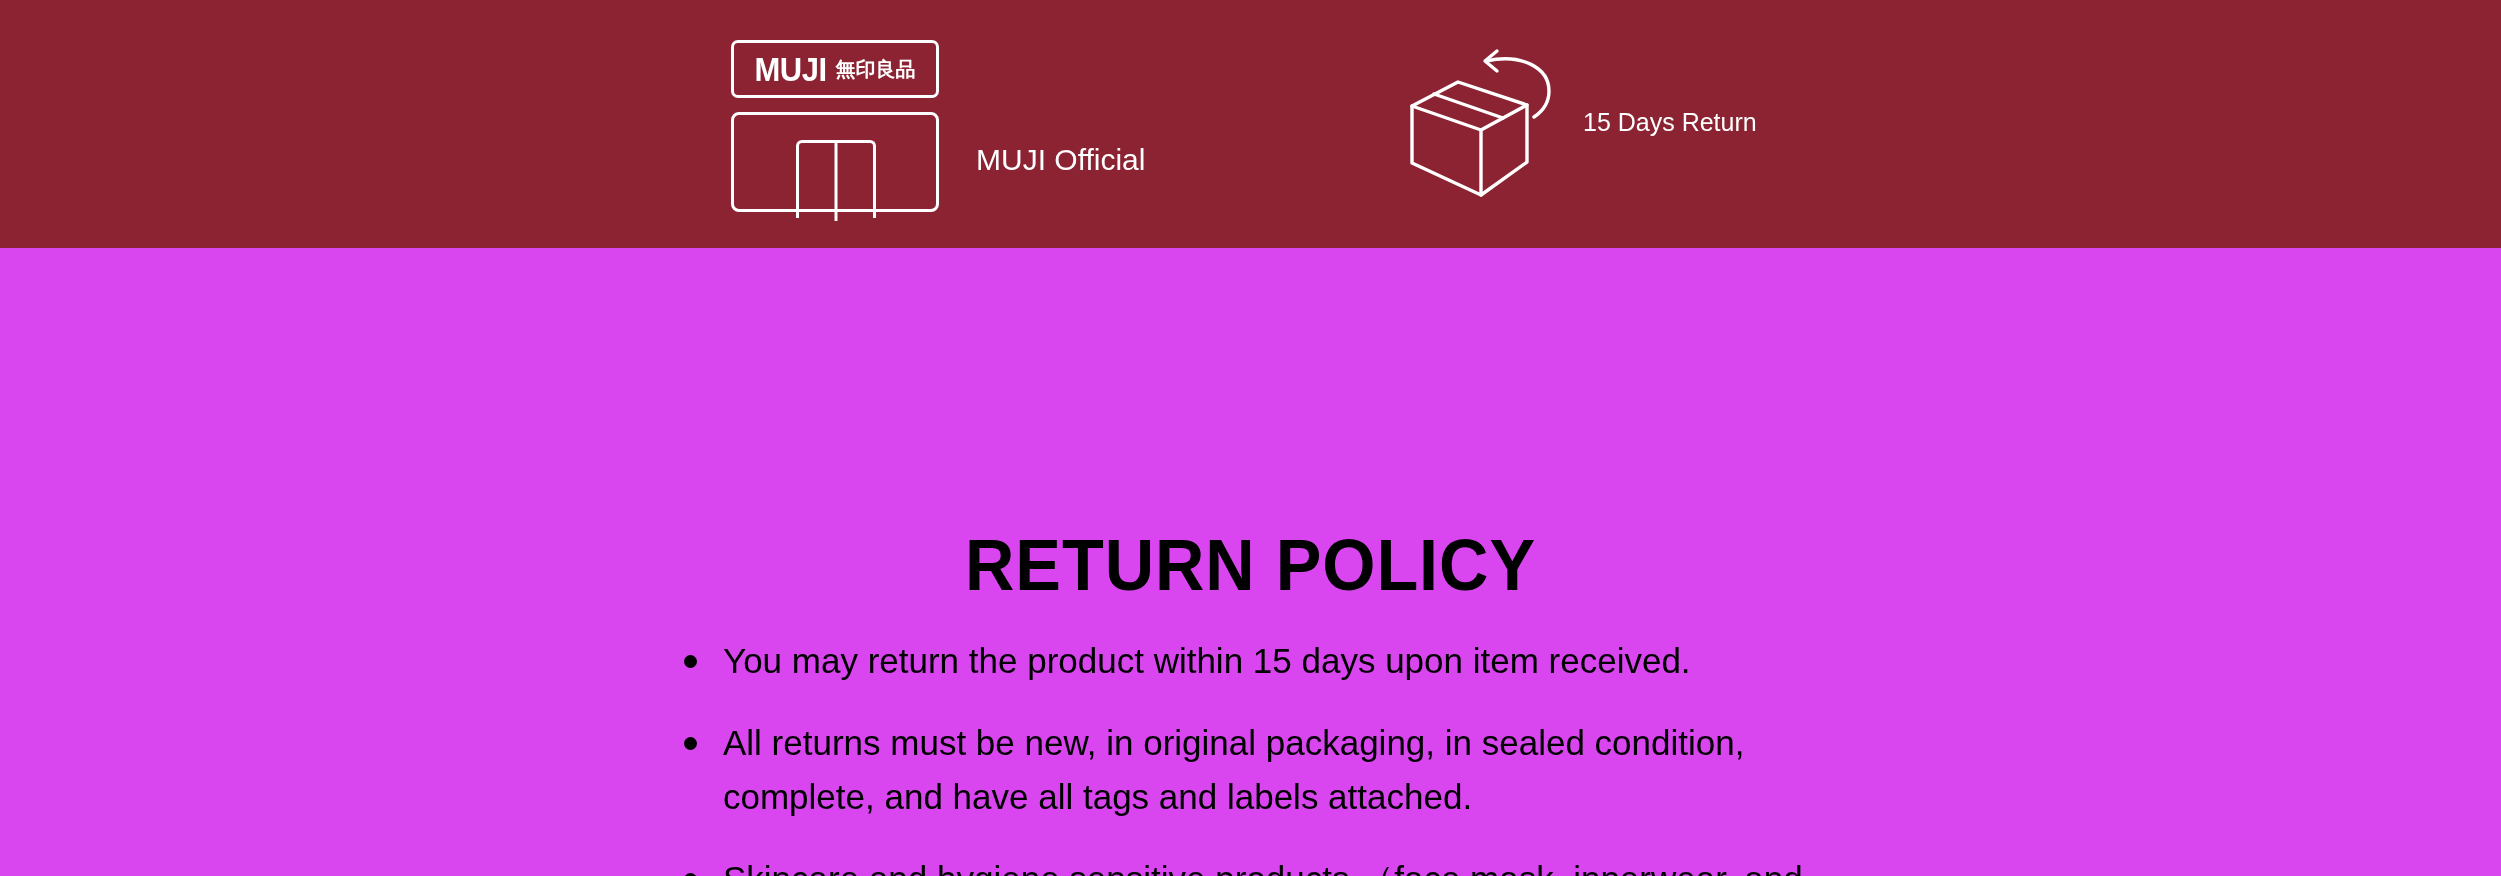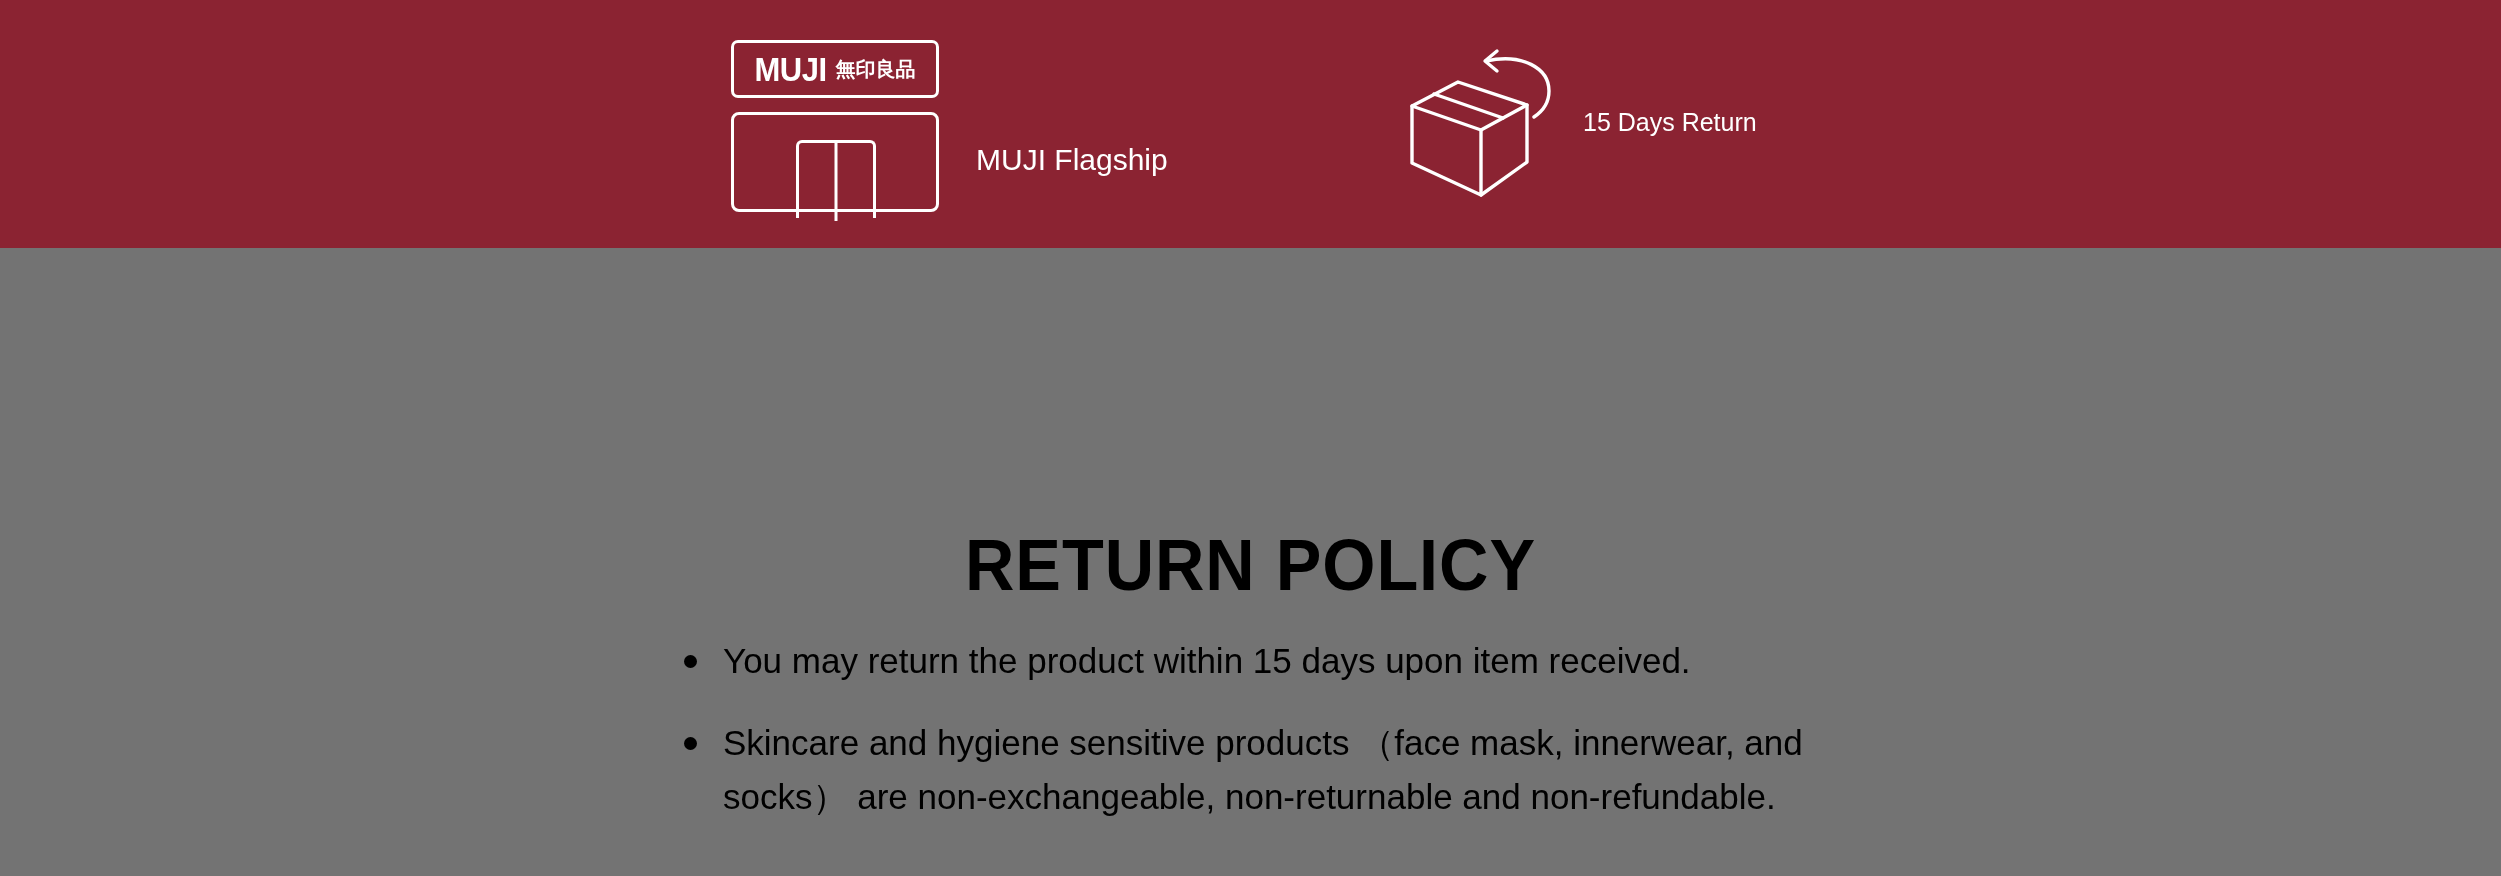--- a/index.html
+++ b/index.html
@@ -136,21 +136,21 @@
     line-height: 36px;
     font-family: "Liberation Sans", sans-serif;
     white-space: nowrap;
   }
 
   
   #content {
     position: relative;
     width: 2501px;
     height: 628px;
-    background: #737373;
+    background: #d946ef;
   }
 
   #policy-title {
     position: absolute;
     left: 0;
     top: 277px;
     width: 2501px;
     text-align: center;
     font-family: "Liberation Sans", sans-serif;
     font-weight: 700;
@@ -204,21 +204,21 @@
         <span id="muji-jp">無印良品</span>
       </div>
       <div id="store-body">
         <div id="store-door">
           <div id="store-door-split"></div>
         </div>
       </div>
     </div>
 
     <div id="store-text">
-      <div>MUJI Flagship</div>
+      <div>MUJI Official</div>
       <div>Flagship Store</div>
       <div>100% Authentic</div>
     </div>
 
     <div id="box-icon">
       <svg viewBox="0 0 160 155" xmlns="http://www.w3.org/2000/svg" fill="none" stroke="#ffffff" stroke-width="3.4" stroke-linecap="round" stroke-linejoin="round">
 
         <path d="M 76 17 C 112 9 139 24 139 47 C 139 58 133 67 124 73"></path>
         <path d="M 87 7 L 75 17 L 87 27"></path>
 
@@ -239,17 +239,21 @@
 <div id="content">
   <h1 id="policy-title">RETURN POLICY</h1>
 
   <ul id="policy-list">
     <li class="policy-item">
       <span class="policy-bullet"></span>
       <span class="policy-text">You may return the product within 15 days upon item received.</span>
     </li>
     <li class="policy-item">
       <span class="policy-bullet"></span>
+      <span class="policy-text">All returns must be new, in original packaging, in sealed condition, complete, and have all tags and labels attached.</span>
+    </li>
+    <li class="policy-item">
+      <span class="policy-bullet"></span>
       <span class="policy-text">Skincare and hygiene sensitive products （face mask, innerwear, and socks） are non-exchangeable, non-returnable and non-refundable.</span>
     </li>
 
   </ul>
 </div>
 
 </body></html>

